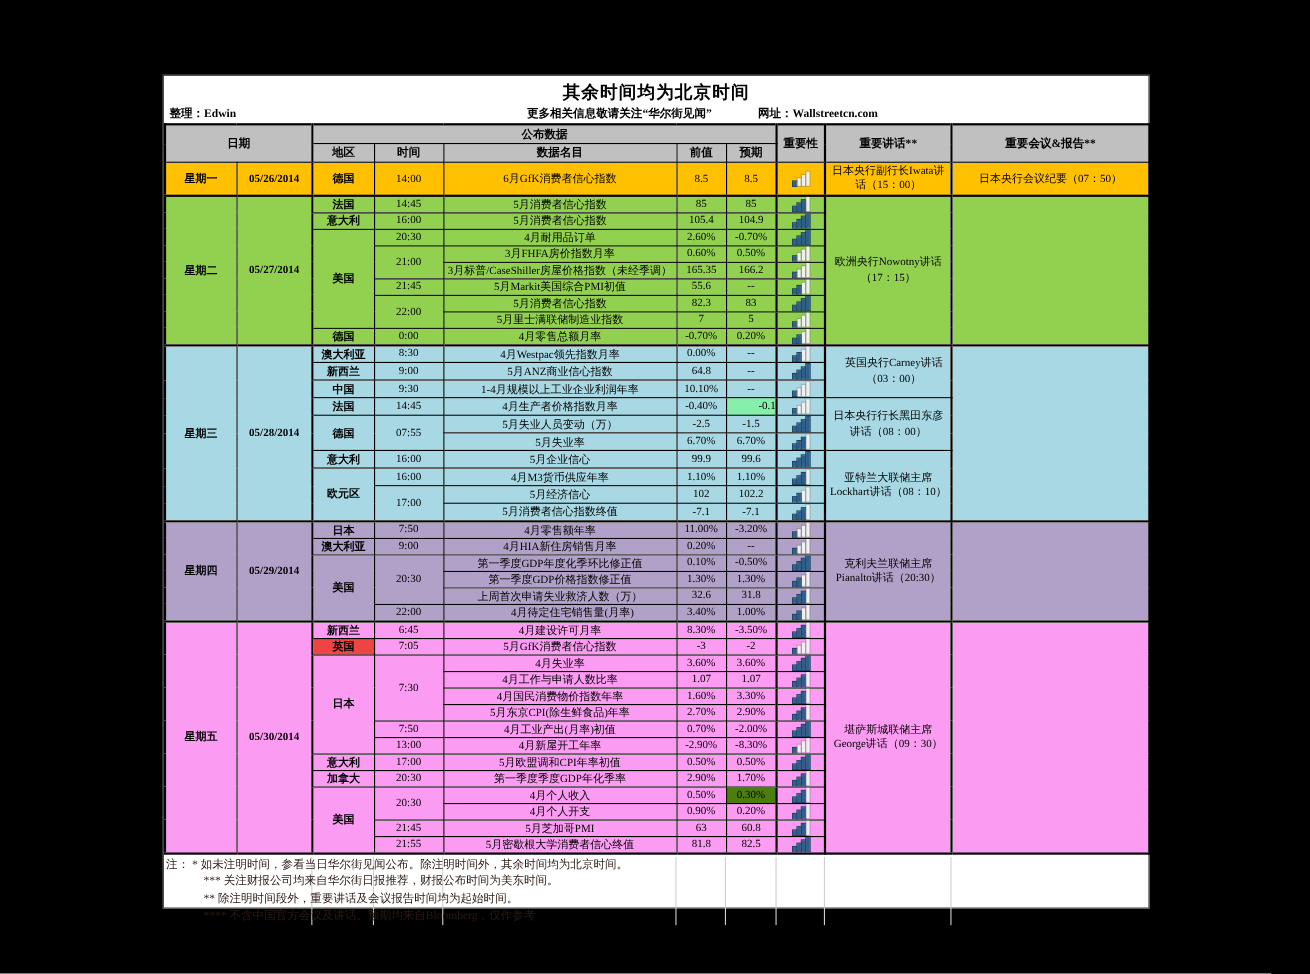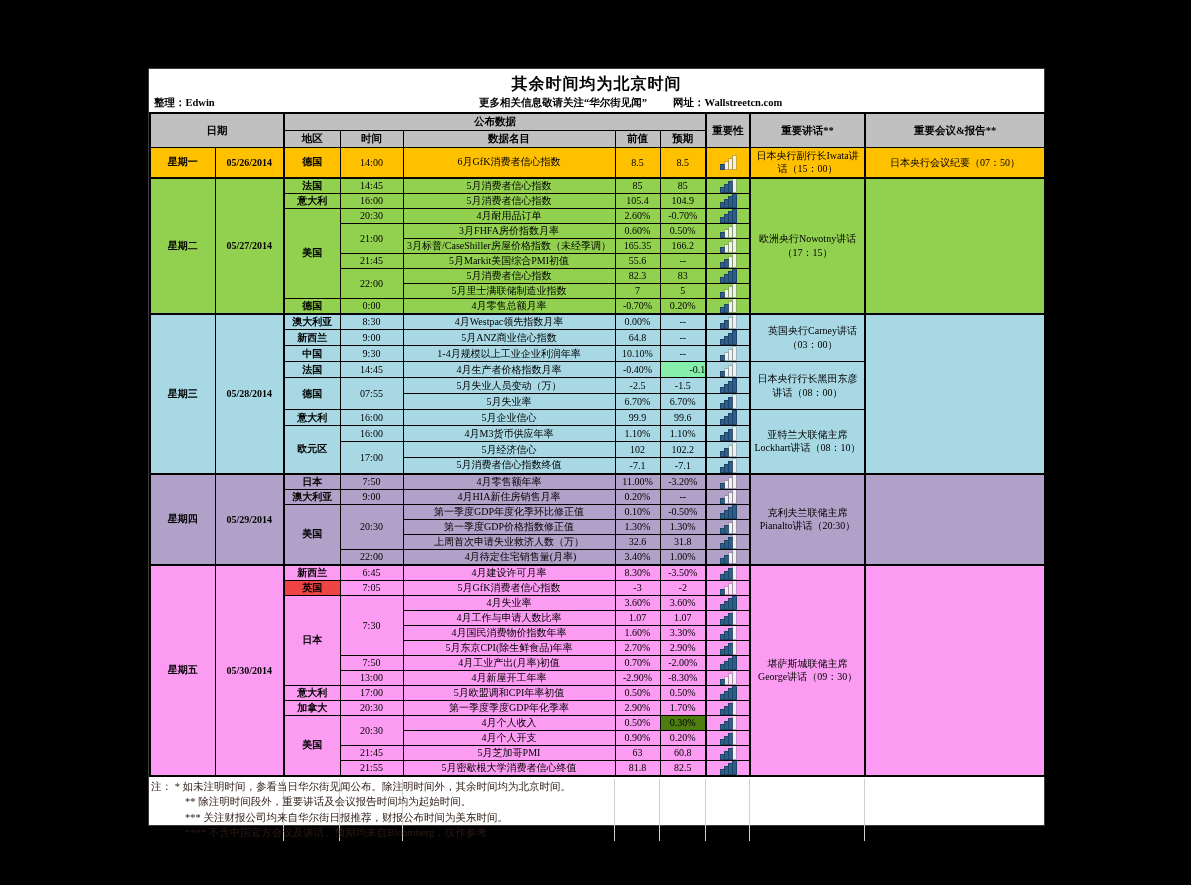--- a/index.html
+++ b/index.html
@@ -5,21 +5,21 @@
   html,body{margin:0;padding:0;}
   body{width:1191px;height:885px;background:#000;position:relative;overflow:hidden;
        font-family:"Liberation Serif","DejaVu Serif",serif;}
   .sheet{position:absolute;left:148px;top:68px;width:897px;height:758px;background:#ffffff;
          color:#000;border:1px solid #3a3a3a;box-sizing:border-box;}
   .title{ text-align:center;font-weight:bold;font-size:16px;margin-top:5px;letter-spacing:1px;}
   .subrow{position:relative;height:17px;font-size:10.5px;font-weight:bold;}
   .subrow span{position:absolute;top:1px;white-space:nowrap;}
   .prep{left:5px;}
   .sub{left:330px;}
-  .web{left:524px;}
+  .web{left:540px;}
   table.cal{border-collapse:collapse;table-layout:fixed;width:895px;border:2px solid #000;
             font-size:10px;}
   .cal th,.cal td{border:1px solid #000;padding:0 2px;text-align:center;vertical-align:middle;
                   overflow:hidden;}
   .cal thead th{background:#C0C0C0;font-weight:bold;height:16px;font-size:10.5px;}
   .bl2{border-left-width:2px !important;}
   .bb2{border-bottom-width:2px !important;}
   .c-day,.c-date,.c-region{font-weight:bold;}
   .c-name,.c-val,.c-time{white-space:nowrap;}
   .c-speech,.c-meeting{white-space:normal;line-height:1.35;font-size:10px;padding:0 3px;}
@@ -594,17 +594,17 @@
         <i style="left: 134px;"></i>
         <i style="left: 190px;"></i>
         <i style="left: 253px;"></i>
         <i style="left: 465px;"></i>
         <i style="left: 510px;"></i>
         <i style="left: 556px;"></i>
         <i style="left: 600px;"></i>
         <i style="left: 715px;"></i>
       </div>
     <div class="nline">注：  * 如未注明时间，参看当日华尔街见闻公布。除注明时间外，其余时间均为北京时间。</div>
+    <div class="nline ind">*** 关注财报公司均来自华尔街日报推荐，财报公布时间为美东时间。</div>
     <div class="nline ind">** 除注明时间段外，重要讲话及会议报告时间均为起始时间。</div>
-    <div class="nline ind">*** 关注财报公司均来自华尔街日报推荐，财报公布时间为美东时间。</div>
     <div class="nline ind">**** 不含中国官方会议及讲话。预期均来自Bloomberg，仅作参考</div>
   </div>
 </div>
 
 </body></html>

